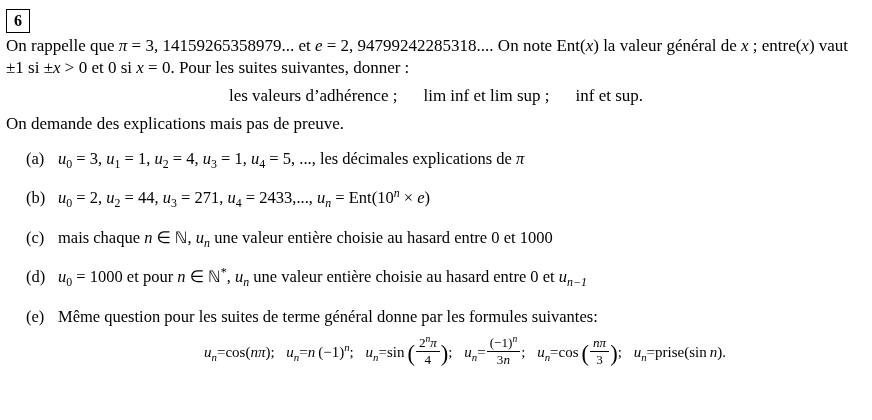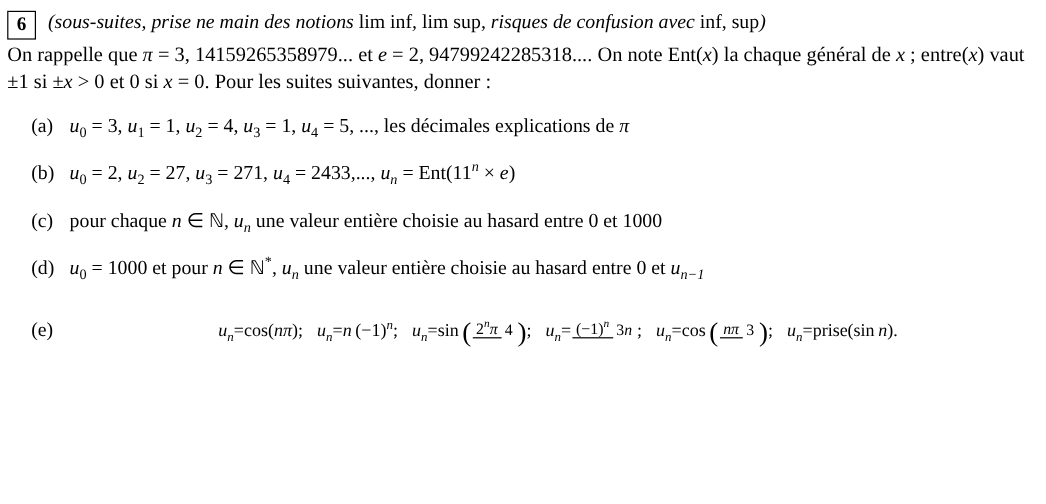--- a/index.html
+++ b/index.html
@@ -111,21 +111,21 @@
     line-height: 0;
   }
   .bb {
     font-family: "DejaVu Sans", sans-serif;
     font-style: normal;
     font-size: 0.95em;
   }
   
   .frac {
     display: inline-flex;
-    flex-direction: row;
+    flex-direction: column;
     vertical-align: middle;
     text-align: center;
     font-size: 0.88em;
     line-height: 1.05;
     margin: 0 1px;
     position: relative;
     top: -0.12em;
   }
   .frac .num {
     border-bottom: 1px solid #000;
@@ -150,62 +150,64 @@
   }
   .nowrap { white-space: nowrap; }
 </style>
 </head>
 <body>
 
 <div class="page">
 
   <div class="ex-header">
     <span class="ex-num">6</span>
-    <span class="ex-title"><span>(sous-suites, prise ne main des notions </span><span class="upright">lim inf</span><span>, </span><span class="upright">lim sup</span><span>, risques de confusion avec </span><span class="upright">inf, sup</span><span>)</span></span>
   </div>
 
-  <div class="intro"><span>On rappelle que </span><span class="m">π</span><span> = 3, 14159265358979... et </span><span class="m">e</span><span> = 2, 94799242285318.... On note Ent(</span><span class="m">x</span><span>) la chaque</span>
+  <div class="intro"><span>On rappelle que </span><span class="m">π</span><span> = 3, 14159265358979... et </span><span class="m">e</span><span> = 2, 94799242285318.... On note Ent(</span><span class="m">x</span><span>) la valeur</span>
     <span>général de </span><span class="m">x</span><span> ; entre(</span><span class="m">x</span><span>) vaut ±1 si ±</span><span class="m">x</span><span> &gt; 0 et 0 si </span><span class="m">x</span><span> = 0. Pour les suites suivantes, donner :</span>
   </div>
 
-
+  <div class="center-line"><span>les valeurs d’adhérence ;</span><span class="gap"></span><span>lim inf et lim sup ;</span><span class="gap"></span><span>inf et sup.</span></div>
+
+  <div class="remark">On demande des explications mais pas de preuve.</div>
 
   <div class="items">
 
     <div class="item">
       <span class="item-label">(a)</span>
       <span class="item-body"><span class="nowrap"><span class="m">u</span><sub>0</sub> = <span>3</span>,</span>
         <span class="nowrap"><span class="m">u</span><sub>1</sub> = <span>1</span>,</span>
         <span class="nowrap"><span class="m">u</span><sub>2</sub> = <span>4</span>,</span>
         <span class="nowrap"><span class="m">u</span><sub>3</sub> = <span>1</span>,</span>
         <span class="nowrap"><span class="m">u</span><sub>4</sub> = <span>5</span></span><span>, ...</span><span>, les décimales explications de </span><span class="m">π</span></span>
     </div>
 
     <div class="item">
       <span class="item-label">(b)</span>
       <span class="item-body"><span class="nowrap"><span class="m">u</span><sub><span>0</span></sub> = <span>2</span>,</span>
-        <span class="nowrap"><span class="m">u</span><sub><span>2</span></sub> = <span>27</span>,</span>
+        <span class="nowrap"><span class="m">u</span><sub><span>2</span></sub> = <span>44</span>,</span>
         <span class="nowrap"><span class="m">u</span><sub><span>3</span></sub> = <span>271</span>,</span>
         <span class="nowrap"><span class="m">u</span><sub><span>4</span></sub> = <span>2433</span></span><span>,...,</span>
-        <span class="nowrap"><span class="m">u</span><sub><span class="m">n</span></sub> = <span class="mr">Ent(11</span><sup><span class="m">n</span></sup><span> × </span><span class="m">e</span><span>)</span></span></span>
+        <span class="nowrap"><span class="m">u</span><sub><span class="m">n</span></sub> = <span class="mr">Ent(10</span><sup><span class="m">n</span></sup><span> × </span><span class="m">e</span><span>)</span></span></span>
     </div>
 
     <div class="item">
       <span class="item-label">(c)</span>
-      <span class="item-body"><span>pour chaque </span><span class="m">n</span><span> ∈ </span><span class="bb">ℕ</span><span>, </span><span class="m">u</span><sub class="m">n</sub><span> une valeur entière choisie au hasard entre 0 et 1000</span></span>
+      <span class="item-body"><span>mais chaque </span><span class="m">n</span><span> ∈ </span><span class="bb">ℕ</span><span>, </span><span class="m">u</span><sub class="m">n</sub><span> une valeur entière choisie au hasard entre 0 et 1000</span></span>
     </div>
 
     <div class="item">
       <span class="item-label">(d)</span>
       <span class="item-body"><span class="m">u</span><sub>0</sub><span> = 1000 et pour </span><span class="m">n</span><span> ∈ </span><span class="bb">ℕ</span><sup>*</sup><span>, </span><span class="m">u</span><sub class="m">n</sub><span> une valeur entière choisie au hasard entre 0 et </span><span class="m">u</span><sub class="m">n−1</sub></span>
     </div>
 
     <div class="item">
       <span class="item-label">(e)</span>
       <span class="item-body last">
+        <span>Même question pour les suites de terme général donne par les formules suivantes:</span>
         <div class="formulas">
           <span class="nowrap"><span class="m">u</span><sub class="m">n</sub><span class="mr">=cos(</span><span class="m">n</span><span class="m">π</span><span class="mr">);</span></span><span class="sep"></span>
           <span class="nowrap"><span class="m">u</span><sub class="m">n</sub><span class="mr">=</span><span class="m">n</span><span class="mr"> (−1)</span><sup class="m">n</sup><span class="mr">;</span></span><span class="sep"></span>
           <span class="nowrap"><span class="m">u</span><sub class="m">n</sub><span class="mr">=sin </span><span class="paren-big">(</span><span class="frac">
                 <span class="num"><span class="mr">2</span><sup class="m">n</sup><span class="m">π</span></span>
                 <span class="den mr">4</span>
               </span><span class="paren-big">)</span><span class="mr">;</span></span><span class="sep"></span>
           <span class="nowrap"><span class="m">u</span><sub class="m">n</sub><span class="mr">=</span><span class="frac">
                 <span class="num mr">(−1)<sup class="m">n</sup></span>
                 <span class="den"><span class="mr">3</span><span class="m">n</span></span>

